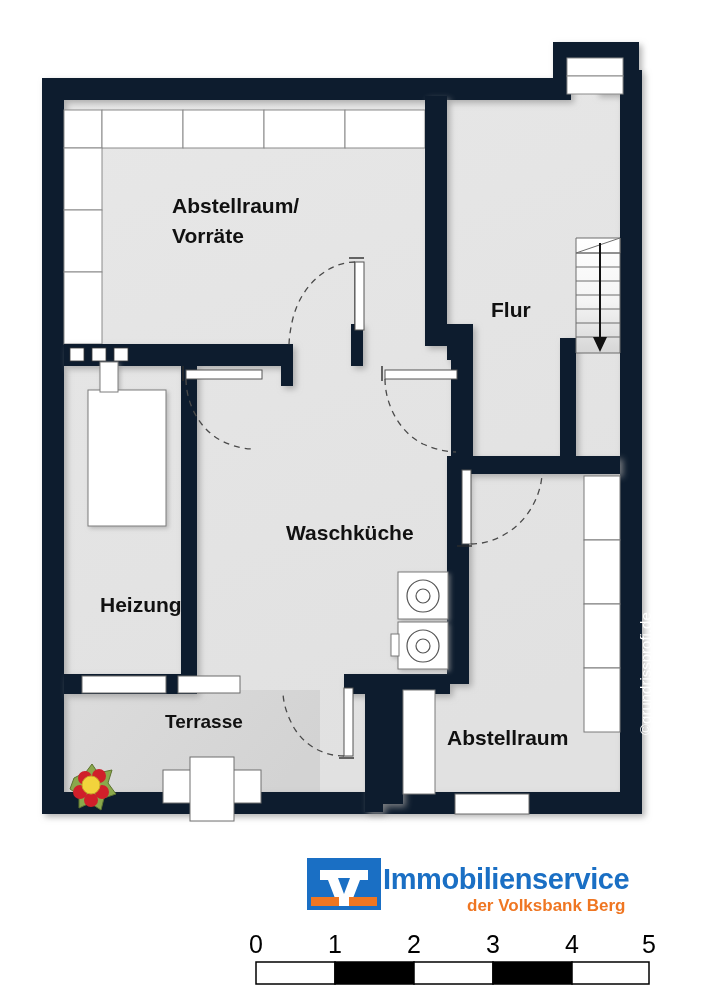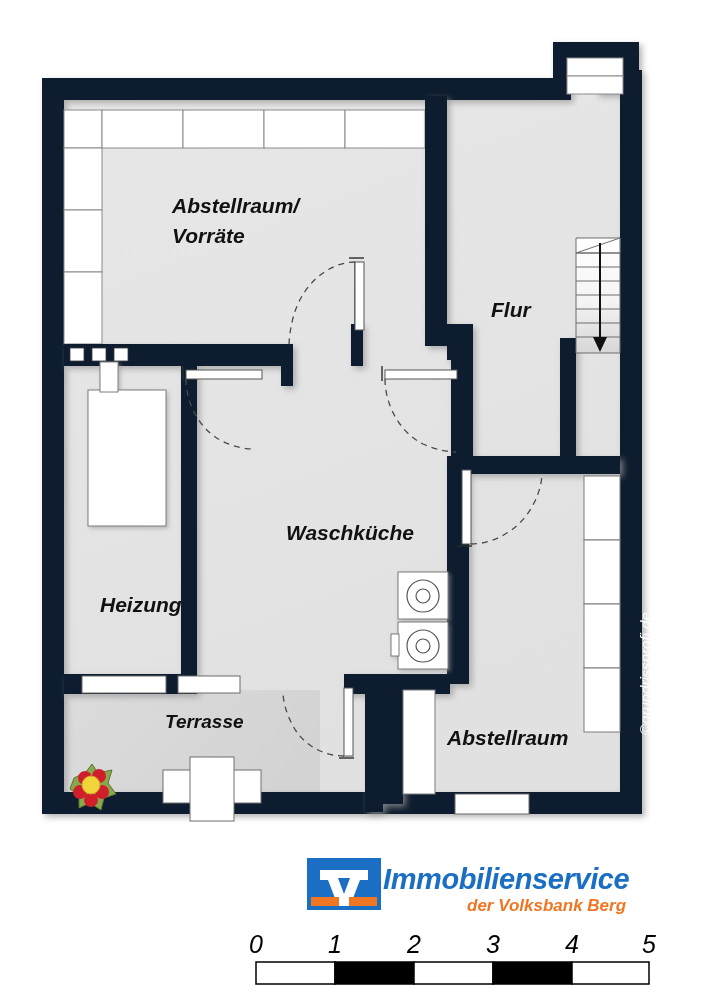--- a/index.html
+++ b/index.html
@@ -12,21 +12,20 @@
     height: 1000px;
     font-family: "Liberation Sans", sans-serif;
     position: relative;
     overflow: hidden;
   }
   #plan-root {
     position: absolute;
     left: 0; top: 0;
     width: 703px;
     height: 1000px;
-    font-style: italic;
   }
   svg.plan-svg {
     display: block;
     width: 703px;
     height: 1000px;
   }
   .room-label {
     font-family: "Liberation Sans", sans-serif;
     font-weight: bold;
     fill: #111111;

